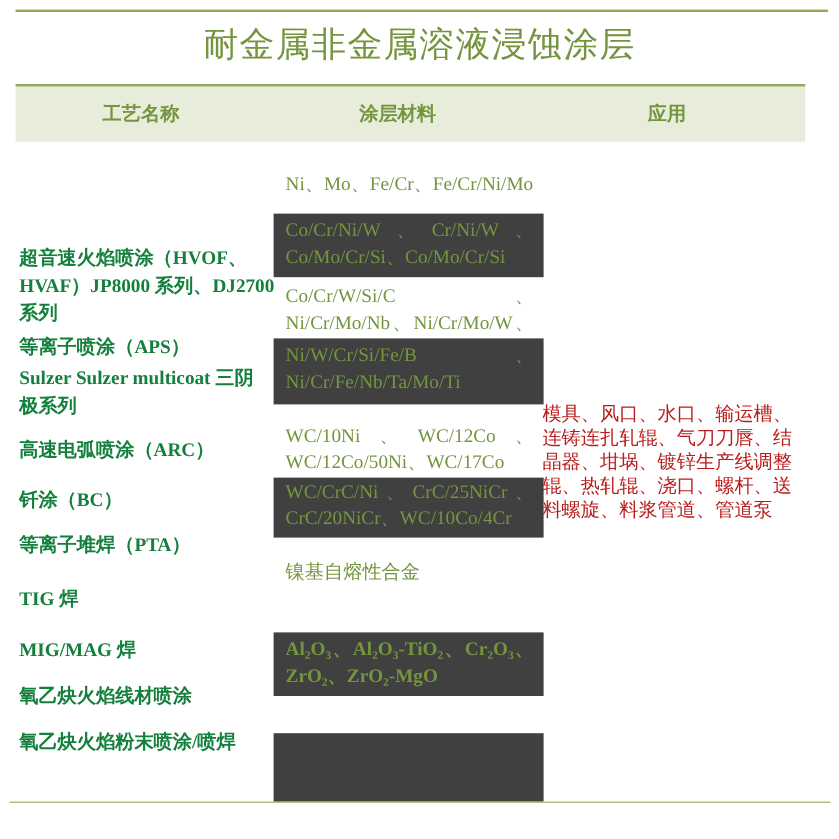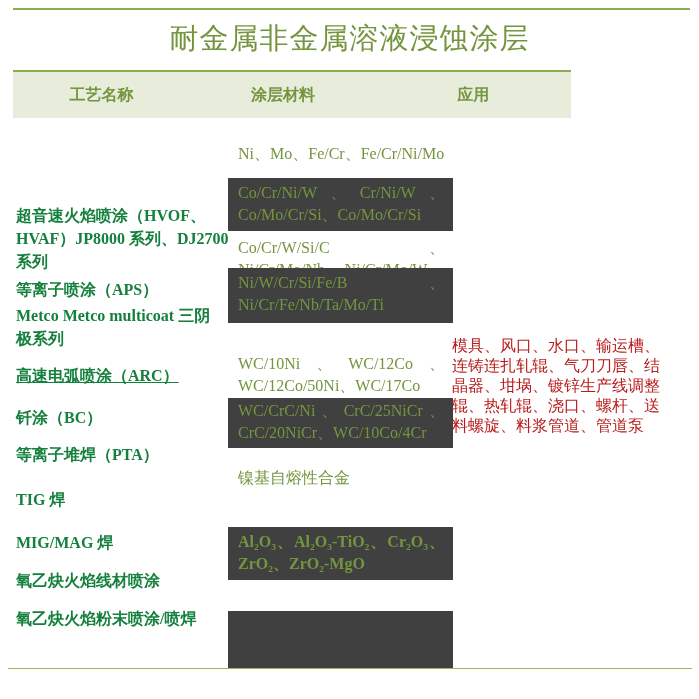--- a/index.html
+++ b/index.html
@@ -21,21 +21,21 @@
   }
   .title {
     position: absolute; left: 0; top: 21px; width: 100%;
     text-align: center;
     font-size: 29px; line-height: 34px;
     color: #74953e;
     letter-spacing: 1px;
   }
   .band {
     position: absolute; left: 13px; top: 70px;
-    width: 558px; height: 48px;
+    width: 658px; height: 48px;
     box-sizing: border-box;
     background: #e7edda;
     border-top: 2px solid #8cab53;
     display: flex; align-items: center;
   }
   .band .h {
     font-weight: bold; font-size: 16px; color: #74953e;
     text-align: center;
   }
   .h1 { width: 215px; }
@@ -45,41 +45,41 @@
   .proc {
     position: absolute; left: 16px; width: 214px;
     font-weight: bold; font-size: 16px; line-height: 23px;
     color: #15803d;
     white-space: pre-line;
     margin-top: 20px;
   }
   .p0 { top: 184px; }
   .p1 { top: 258px; }
   .p2 { top: 284px; }
-  .p3 { top: 344px; text-decoration: underline; }
+  .p3 { top: 344px; }
   .p4 { top: 386px; }
   .p5 { top: 423px; }
   .p6 { top: 468px; }
   .p7 { top: 511px; }
   .p8 { top: 549px; }
   .p9 { top: 587px; }
 
   .mat {
     position: absolute; left: 228px; width: 225px;
     box-sizing: border-box;
     padding: 4px 8px 4px 10px;
     font-size: 16px; line-height: 22px;
     color: #74953e;
     text-align: justify;
   }
   .mat.shaded { background: #404040; }
   .m0 { top: 139px; }
   .m1 { top: 178px; min-height: 53px; }
   .m2 { top: 233px; }
-  .m3 { top: 268px; min-height: 55px; }
+  .m3 { top: 282px; min-height: 55px; }
   .m4 { top: 349px; }
   .m5 { top: 398px; min-height: 45px; padding-top: 2px; }
   .m6 { top: 463px; }
   .m7 { top: 527px; min-height: 53px; font-weight: bold; }
   .m8 { top: 611px; min-height: 57px; }
 
   .apps {
     position: absolute; left: 452px; top: 336px; width: 214px;
     font-size: 16px; line-height: 20px;
     color: #b91c1c;
@@ -98,21 +98,21 @@
   <div class="band">
     <div class="h h1">工艺名称</div>
     <div class="h h2">涂层材料</div>
     <div class="h h3">应用</div>
   </div>
 
   <div class="proc p0">超音速火焰喷涂（HVOF、
 HVAF）JP8000 系列、DJ2700
 系列</div>
   <div class="proc p1">等离子喷涂（APS）</div>
-  <div class="proc p2">Metco Metco multicoat 三阴
+  <div class="proc p2">Sulzer Sulzer multicoat 三阴
 极系列</div>
   <div class="proc p3">高速电弧喷涂（ARC）</div>
   <div class="proc p4">钎涂（BC）</div>
   <div class="proc p5">等离子堆焊（PTA）</div>
   <div class="proc p6">TIG 焊</div>
   <div class="proc p7">MIG/MAG 焊</div>
   <div class="proc p8">氧乙炔火焰线材喷涂</div>
   <div class="proc p9">氧乙炔火焰粉末喷涂/喷焊</div>
 
   <div class="mat m0">Ni、Mo、Fe/⁠Cr、Fe/⁠Cr/⁠Ni/⁠Mo</div>

